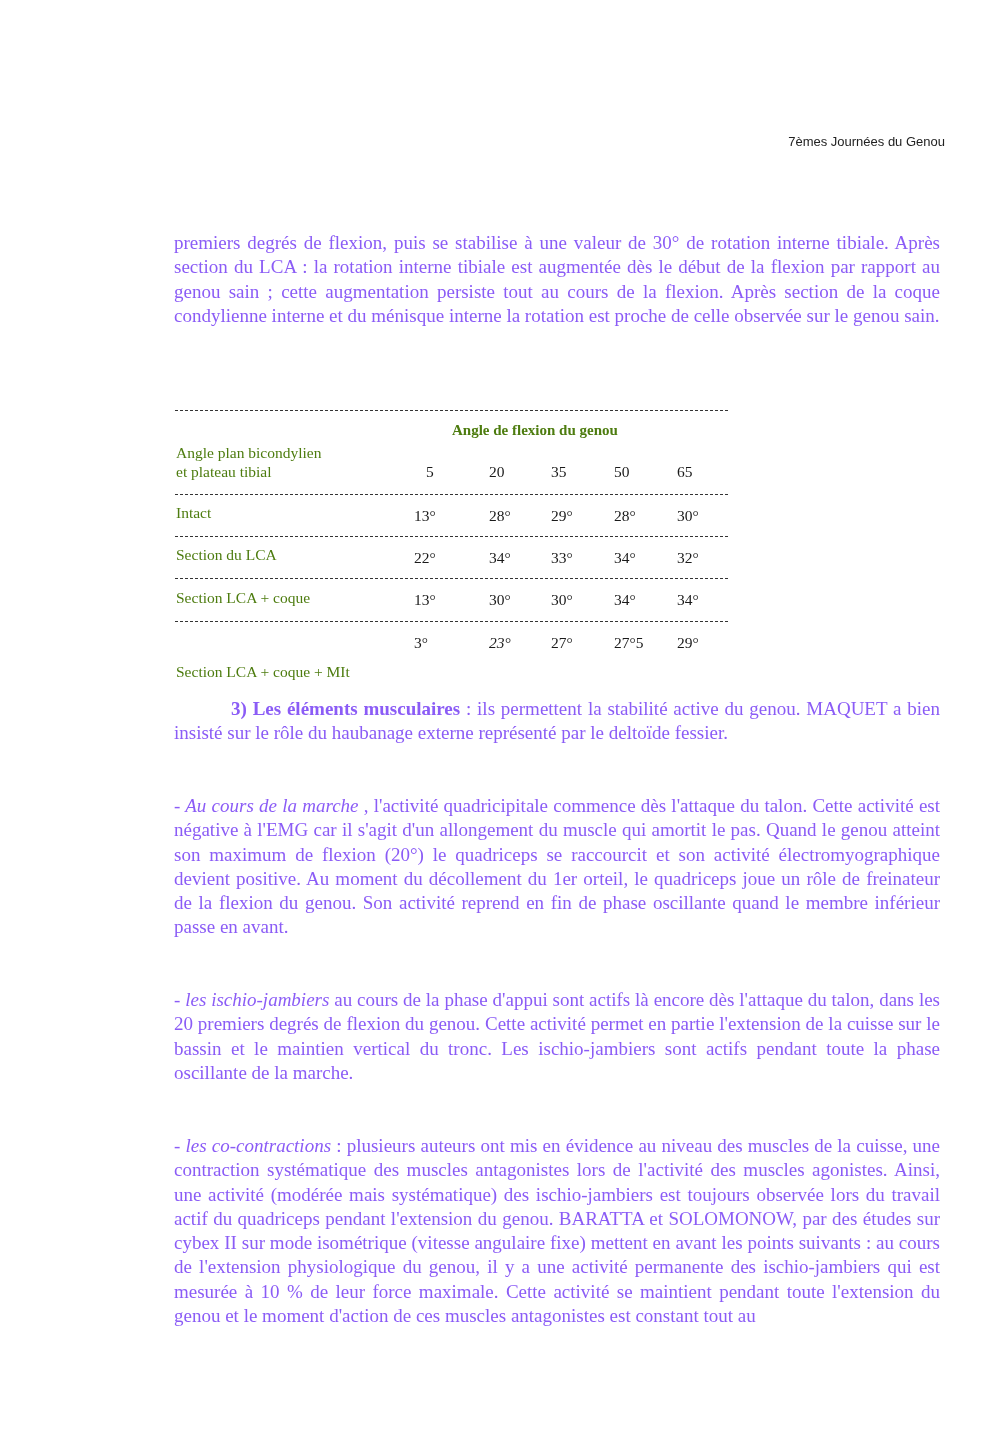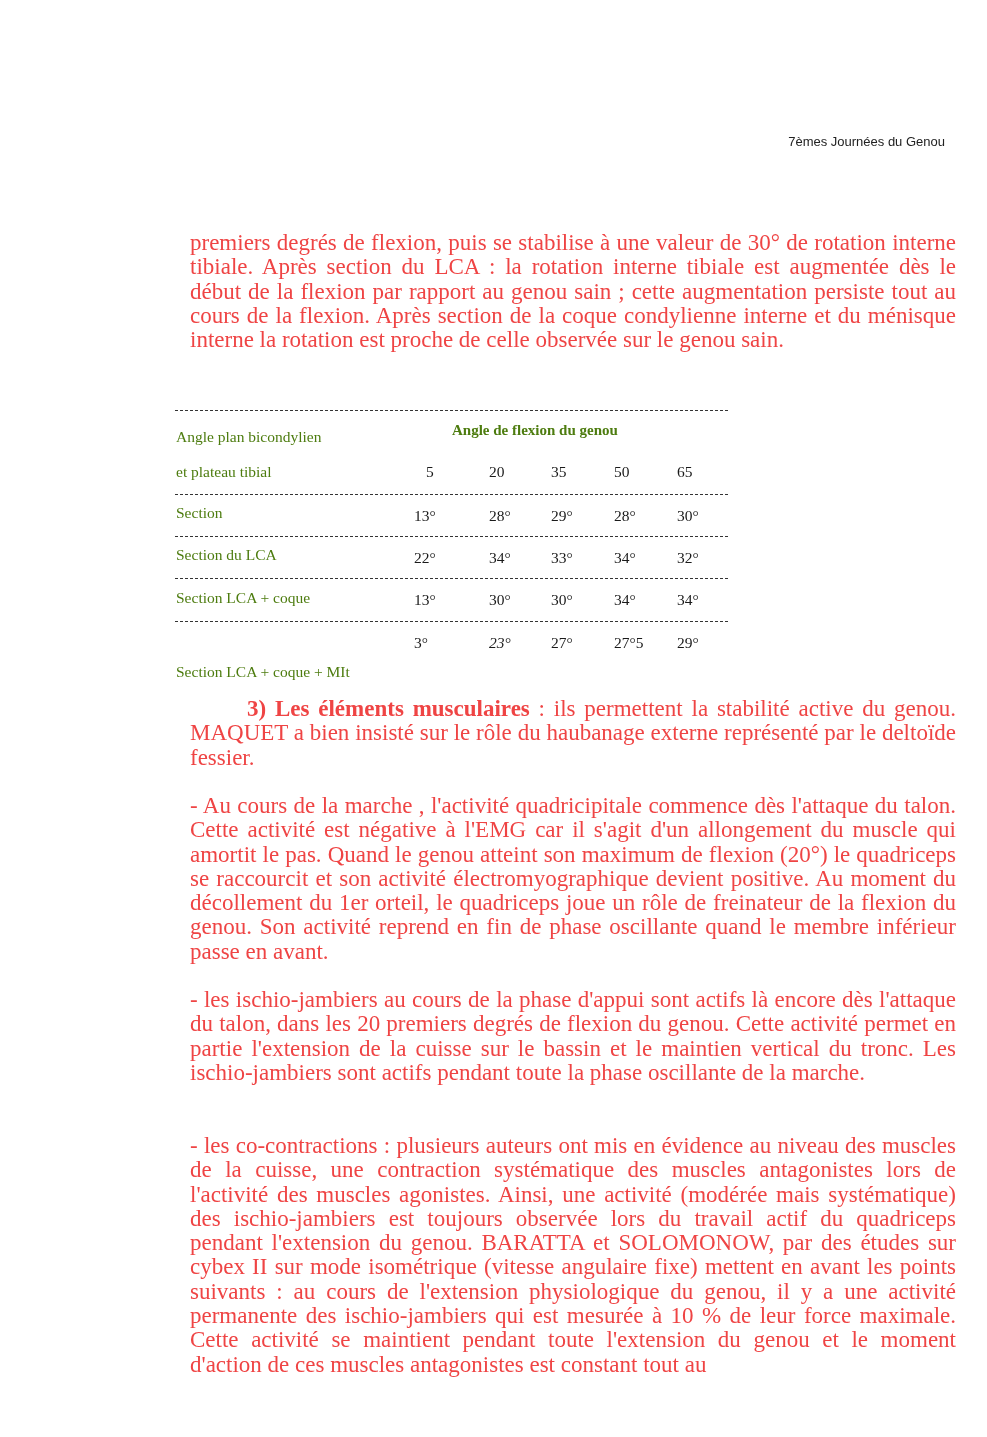--- a/index.html
+++ b/index.html
@@ -1,52 +1,52 @@
 <!DOCTYPE html>
 <html><head>
 <meta charset="utf-8">
 <style>
   html, body { margin: 0; padding: 0; background: #fff; }
   body { width: 987px; height: 1437px; position: relative; overflow: hidden; color: #1a1a1a; }
   .header { position: absolute; top: 134px; left: 700px; width: 245px; text-align: right;
     font-family: "Liberation Sans", sans-serif; font-size: 13px; color: #222; }
-  .para { position: absolute; left: 190px; width: 766px;
-    font-family: "Liberation Serif", serif; font-size: 23px; line-height: 24.3px;
-    text-align: justify; color: #ef4444; }
-  .para .ital { }
+  .para { position: absolute; left: 174px; width: 766px;
+    font-family: "Liberation Serif", serif; font-size: 19px; line-height: 24.3px;
+    text-align: justify; color: #8b5cf6; }
+  .para .ital { font-style: italic; }
   .para .bold { font-weight: bold; }
   .indent { text-indent: 57px; }
   .rule { position: absolute; left: 175px; width: 553px; height: 0; border-top: 1.3px dashed #333; }
   .tbl-text { position: absolute; font-family: Liberation Serif, serif; font-size: 15.5px; color: #4d7c0f; white-space: nowrap; }
   .tbl-head { font-weight: bold; font-size: 15px; }
   .num { position: absolute; font-family: "Liberation Serif", serif; font-size: 15.5px; color: #1a1a1a; white-space: nowrap; }
   .pagenum { position: absolute; top: 1442px; left: 505px; width: 30px; text-align: center;
     font-family: "Liberation Serif", serif; font-size: 15px; }
 </style>
 </head>
 <body>
 
 <div class="header">7èmes Journées du Genou</div>
 
 <div class="para" style="top:231px;">premiers degrés de flexion, puis se stabilise à une valeur de 30° de rotation interne tibiale. Après section du LCA : la rotation interne tibiale est augmentée dès le début de la flexion par rapport au genou sain ; cette augmentation persiste tout au cours de la flexion. Après section de la coque condylienne interne et du ménisque interne la rotation est proche de celle observée sur le genou sain.</div>
 
 <div>
   <div class="rule" style="top:410px;"></div>
   <div class="tbl-text tbl-head" style="top:422px; left:452px;">Angle de flexion du genou</div>
-  <div class="tbl-text" style="top:428px; left:176px;text-align:center;">Angle plan bicondylien</div>
+  <div class="tbl-text" style="top:444px; left:176px;text-align:center;">Angle plan bicondylien</div>
   <div class="tbl-text" style="top:463px; left:176px;">et plateau tibial</div>
   <div class="num" style="top:463px; left:426px;">5</div>
   <div class="num" style="top:463px; left:489px;">20</div>
   <div class="num" style="top:463px; left:551px;">35</div>
   <div class="num" style="top:463px; left:614px;text-align:center;">50</div>
   <div class="num" style="top:463px; left:677px;">65</div>
   <div class="rule" style="top:494px;"></div>
 
   <div>
-    <div class="tbl-text" style="top:504px; left:176px;">Section</div>
+    <div class="tbl-text" style="top:504px; left:176px;">Intact</div>
     <div class="num" style="top:507px; left:414px;">13°</div>
     <div class="num" style="top:507px; left:489px;">28°</div>
     <div class="num" style="top:507px; left:551px;">29°</div>
     <div class="num" style="top:507px; left:614px;">28°</div>
     <div class="num" style="top:507px; left:677px;">30°</div>
   </div>
   <div class="rule" style="top:536px;"></div>
 
   <div>
     <div class="tbl-text" style="top:546px; left:176px;">Section du LCA</div>

